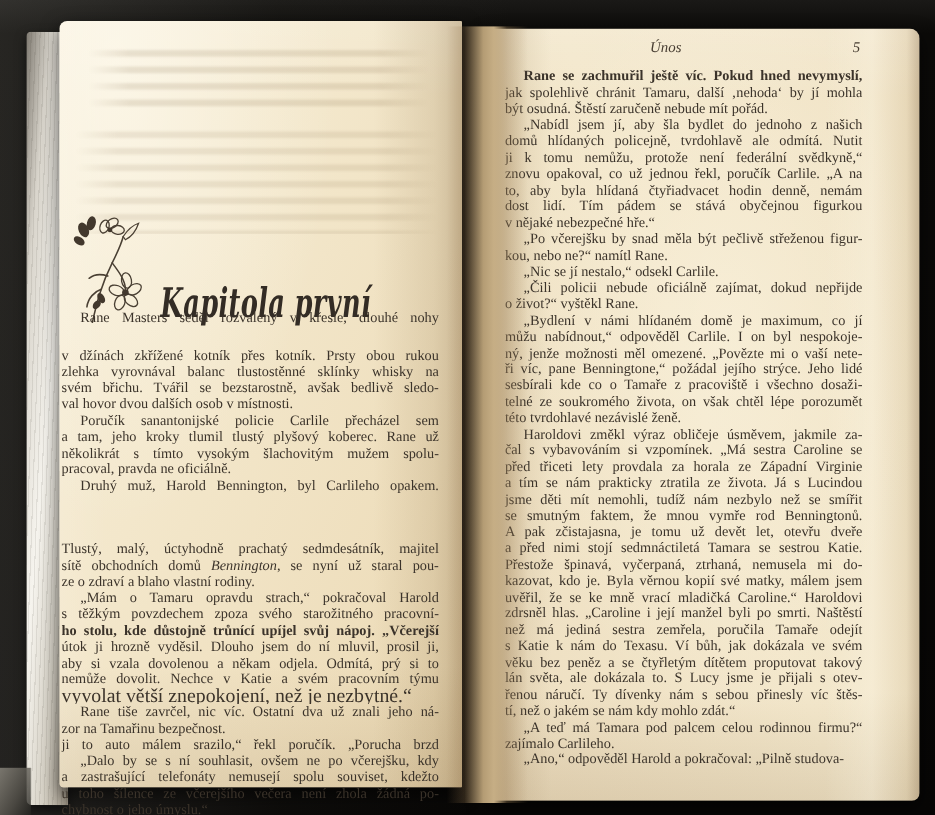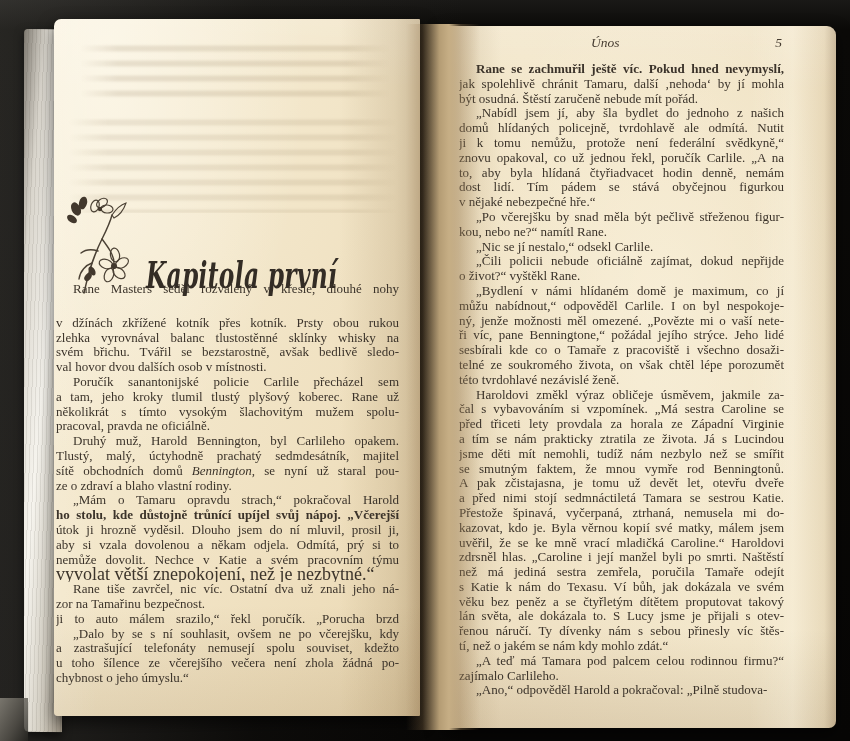--- a/index.html
+++ b/index.html
@@ -160,26 +160,27 @@
         <div class="line last" style="font-size: 13px;">val hovor dvou dalších osob v místnosti.</div>
       </div>
       <div class="para">
         <div class="line first" style="font-size: 13px;">Poručík sanantonijské policie Carlile přecházel sem</div>
         <div class="line" style="font-size: 13px;">a tam, jeho kroky tlumil tlustý plyšový koberec. Rane už</div>
         <div class="line" style="font-size: 13px;">několikrát s tímto vysokým šlachovitým mužem spolu-</div>
         <div class="line last" style="font-size: 13px;">pracoval, pravda ne oficiálně.</div>
       </div>
       <div class="para">
         <div class="line first" style="font-size: 13px;">Druhý muž, Harold Bennington, byl Carlileho opakem.</div>
-        <div class="line" style="font-size: 13px;">Tlustý, malý, úctyhodně prachatý sedmdesátník, majitel</div>
+        <div class="line" style="font-size: 13px; margin-top: 43px;">Tlustý, malý, úctyhodně prachatý sedmdesátník, majitel</div>
         <div class="line" style="font-size: 13px;">sítě obchodních domů <i>Bennington</i>, se nyní už staral pou-</div>
         <div class="line last" style="font-size: 13px;">ze o zdraví a blaho vlastní rodiny.</div>
       </div>
       <div class="para">
         <div class="line first" style="font-size: 13px;">„Mám o Tamaru opravdu strach,“ pokračoval Harold</div>
+        <div class="line" style="font-size: 13px;">s těžkým povzdechem zpoza svého starožitného pracovní-</div>
         <div class="line" style="font-size: 13px; font-weight: bold;">ho stolu, kde důstojně trůnící upíjel svůj nápoj. „Včerejší</div>
         <div class="line" style="font-size: 13px;">útok ji hrozně vyděsil. Dlouho jsem do ní mluvil, prosil ji,</div>
         <div class="line" style="font-size: 13px;">aby si vzala dovolenou a někam odjela. Odmítá, prý si to</div>
         <div class="line" style="font-size: 13px;">nemůže dovolit. Nechce v Katie a svém pracovním týmu</div>
         <div class="line last" style="font-size: 18px;">vyvolat větší znepokojení, než je nezbytné.“</div>
       </div>
       <div class="para">
         <div class="line first" style="font-size: 13px;">Rane tiše zavrčel, nic víc. Ostatní dva už znali jeho ná-</div>
         <div class="line last" style="font-size: 13px;">zor na Tamařinu bezpečnost.</div>
       </div>

